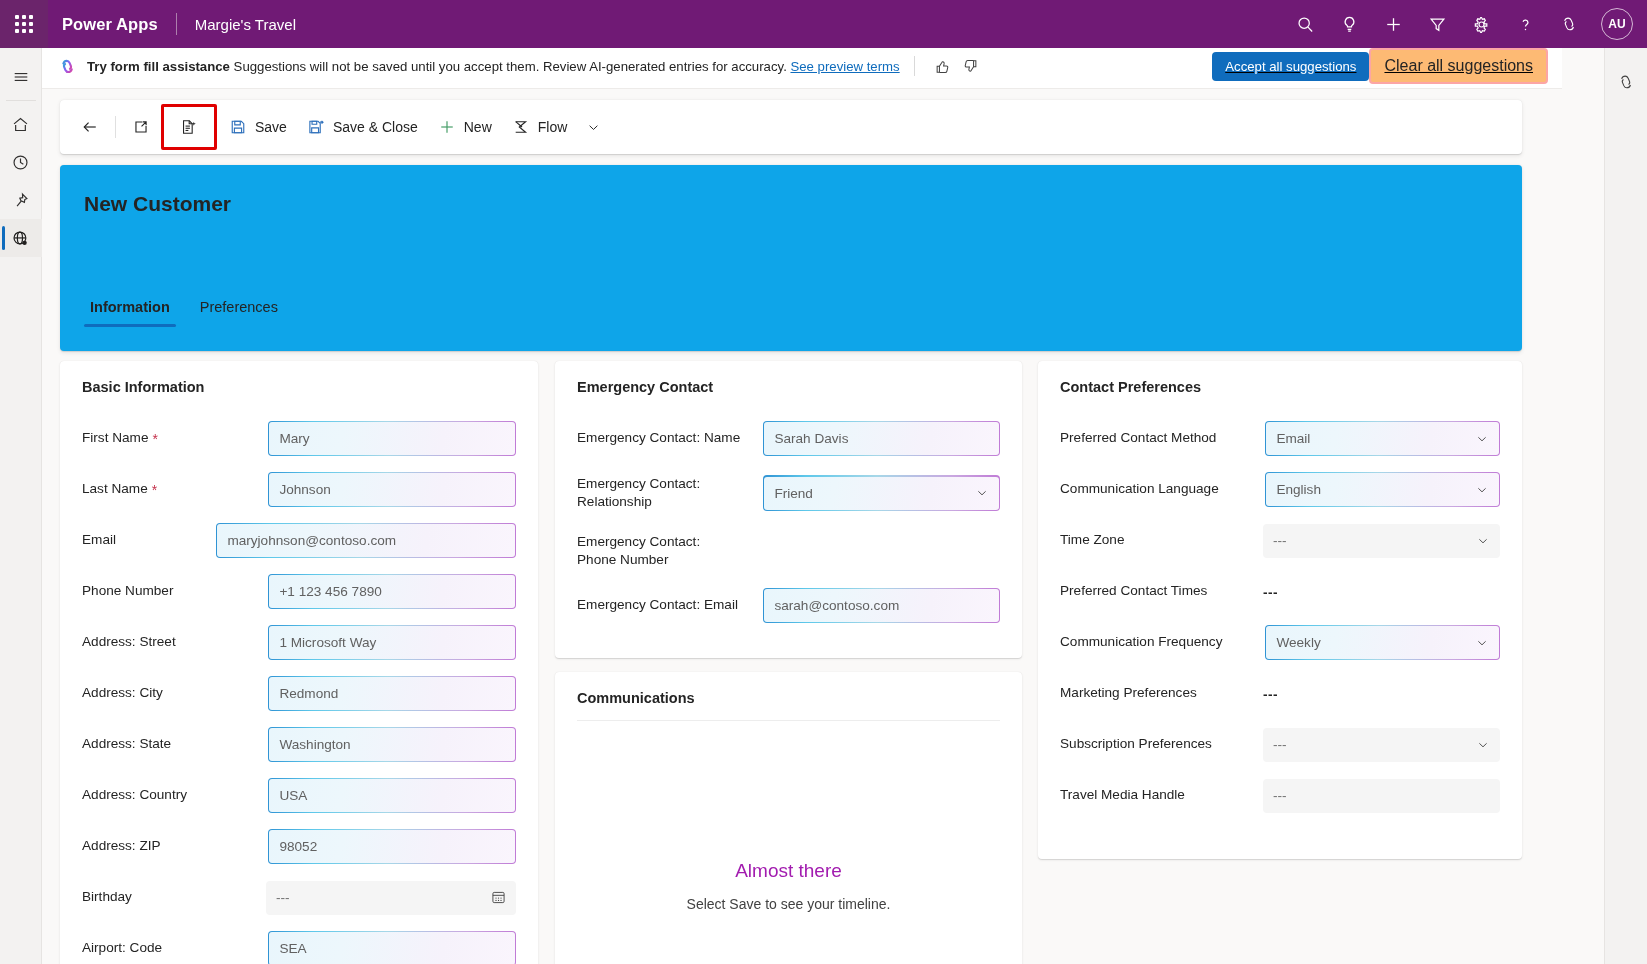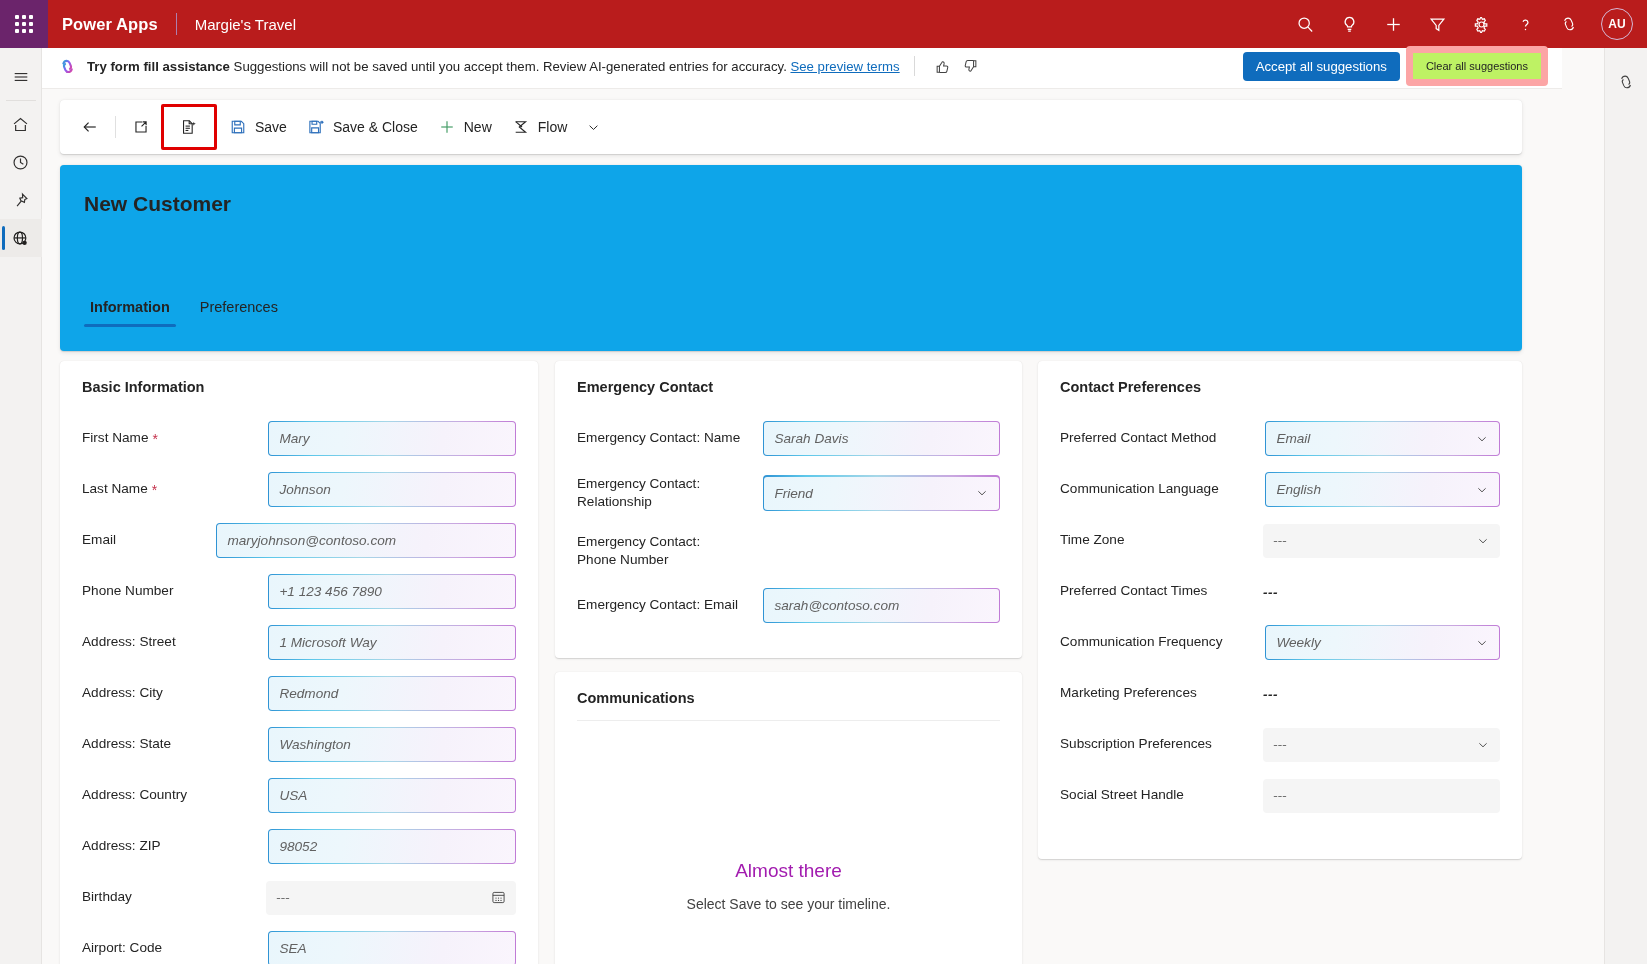--- a/index.html
+++ b/index.html
@@ -7,21 +7,21 @@
     width: 1647px; height: 964px;
     font-family: "Liberation Sans", sans-serif;
     background: #f5f5f5;
     overflow: hidden;
   }
   .app { position: relative; width: 1647px; height: 964px; }
 
   
   .topbar {
     position: absolute; top: 0; left: 0; width: 1647px; height: 48px;
-    background: #b91c1c; display: flex; align-items: center;
+    background: #701a75; display: flex; align-items: center;
   }
   .waffle {
     width: 48px; height: 48px; display: flex; align-items: center; justify-content: center;
     background: #6b246b; cursor: pointer;
   }
   .waffle-grid { display: grid; grid-template-columns: repeat(3, 4px); grid-gap: 3px; }
   .waffle-grid i { width: 4px; height: 4px; background: #fff; border-radius: 1px; display: block; }
   .brand {
     color: #fff; font-size: 16.5px; font-weight: 600; margin-left: 14px; letter-spacing: .1px;
   }
@@ -81,29 +81,29 @@
     width: 19px; height: 19px; flex: 0 0 19px; margin-right: 10px;
   }
   .banner-text { font-size: 13.2px; color: #242424; white-space: nowrap; }
   .banner-text b { font-weight: 600; }
   .banner-link { color: #0f6cbd; text-decoration: underline; cursor: pointer; }
   .banner-div { width: 1px; height: 20px; background: #d9d9d9; margin: 0 14px; }
   .thumb {
     width: 28px; height: 28px; display: flex; align-items: center; justify-content: center;
     cursor: pointer; color: #424242; border-radius: 4px;
   }
-  .banner-actions { margin-left: auto; display: flex; align-items: center; gap: 6px; }
+  .banner-actions { margin-left: auto; display: flex; align-items: center; gap: 0; text-decoration: underline; }
   .btn-primary {
     background: #0f6cbd; color: #fff; font-size: 13.2px; border: none;
     border-radius: 4px; padding: 7px 13px; cursor: pointer;
     font-family: "Liberation Sans", sans-serif;
   }
   .btn-ghost {
-    background: #bef264; color: #242424; font-size: 11px;
-    border: 7px solid #fca5a5; border-radius: 4px; padding: 7px 13px; cursor: pointer;
+    background: #fdba74; color: #242424; font-size: 16px;
+    border: 2px solid #fca5a5; border-radius: 4px; padding: 7px 13px; cursor: pointer;
     font-family: "Liberation Sans", sans-serif;
   }
 
   
   .cmdwrap {
     position: absolute; top: 52px; left: 18px; width: 1462px; height: 54px;
     background: #fff; border-radius: 4px;
     box-shadow: 0 0.5px 1px rgba(0,0,0,.12), 0 1.5px 4px rgba(0,0,0,.08);
     display: flex; align-items: center; padding: 0 12px;
   }
@@ -153,21 +153,21 @@
   }
   .rule { height: 1px; background: #ededed; margin: 14px 22px 0 22px; }
 
   .row {
     display: flex; align-items: center; min-height: 51px; padding: 0 22px;
   }
   .row-label {
     font-size: 13.6px; color: #242424; flex: 0 0 auto; line-height: 1.35;
   }
   .req { color: #c4314b; font-size: 14px; margin-left: 4px; }
-  .ctl-wrap { margin-left: auto; position: relative; font-style: italic; }
+  .ctl-wrap { margin-left: auto; position: relative; }
 
   
   .inp {
     position: relative; border-radius: 4px;
     background: linear-gradient(90deg,#2f93d4 0%,#5ec8ea 18%,#a6d7e8 48%,#c9a7e0 80%,#c07bd6 100%);
     padding: 1.4px;
   }
   .inp > .inner {
     border-radius: 3px; height: 33px; display: flex; align-items: center;
     padding: 0 10px; font-size: 13.6px; color: #616161;
@@ -694,21 +694,21 @@
               <span class="chev">
                 <svg width="14" height="14" viewBox="0 0 20 20" fill="none" stroke="currentColor" stroke-width="1.3">
                     <path d="M4.8 7.6L10 12.6l5.2-5"></path>
                   </svg>
               </span>
             </div>
           </div>
         </div>
 
         <div class="row">
-          <span class="row-label">Social Street Handle</span>
+          <span class="row-label">Travel Media Handle</span>
           <div class="ctl-wrap">
             <div class="inp-plain" style="width:237px">
               <span>---</span>
             </div>
           </div>
         </div>
       </div>
 
     </div>
 

